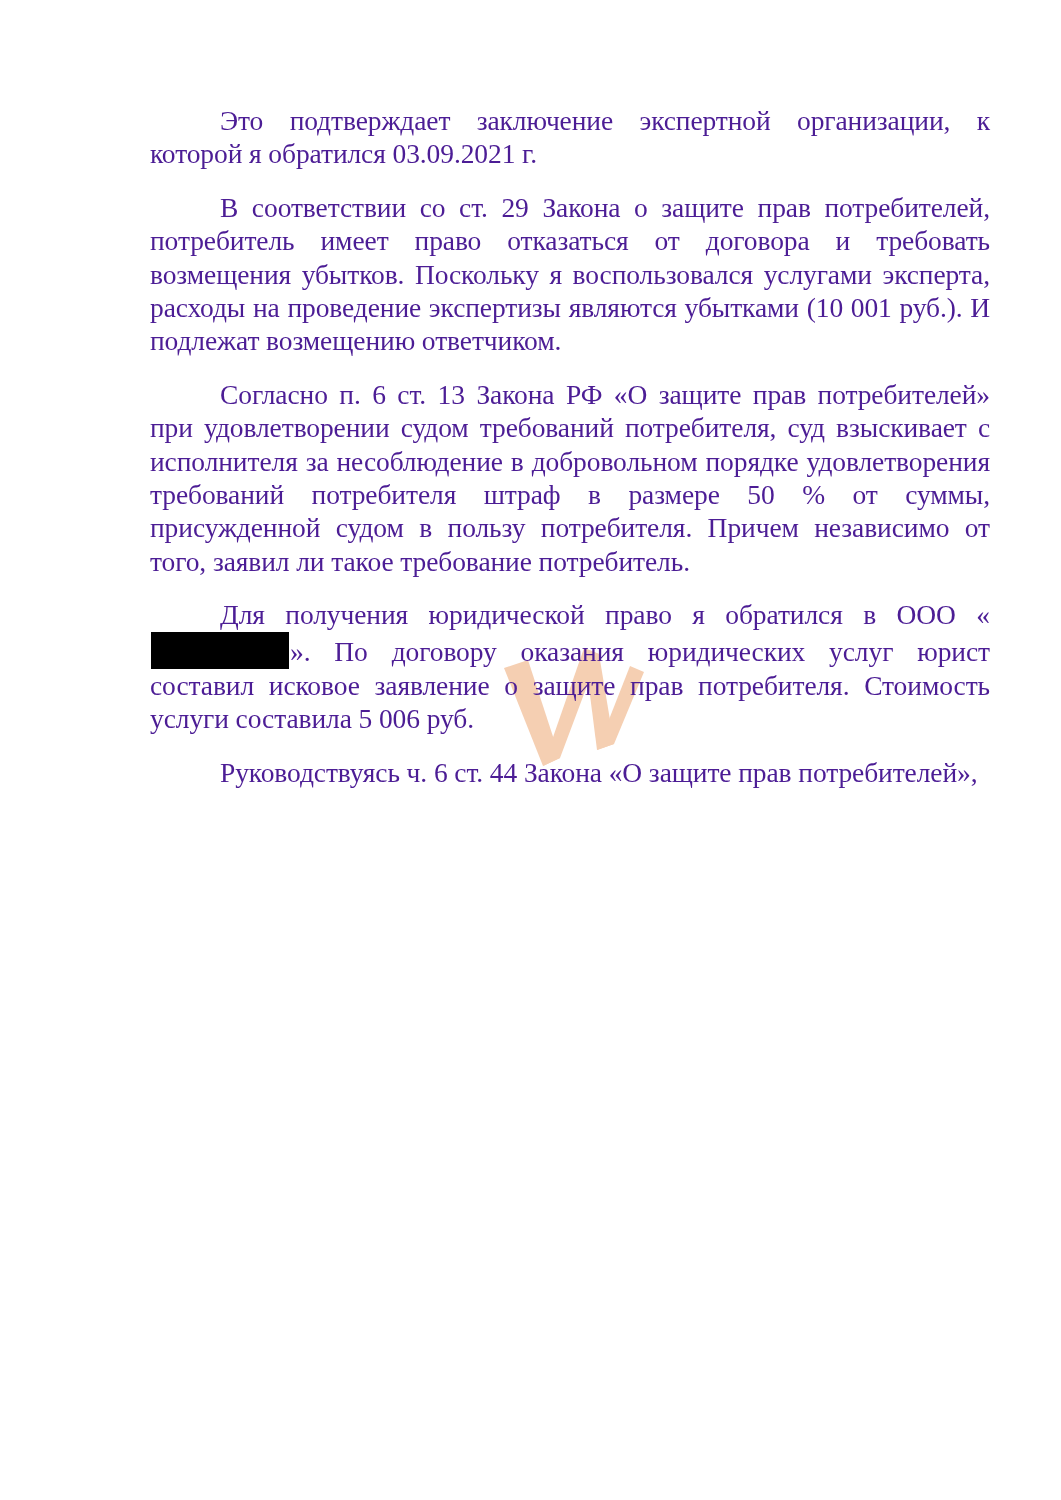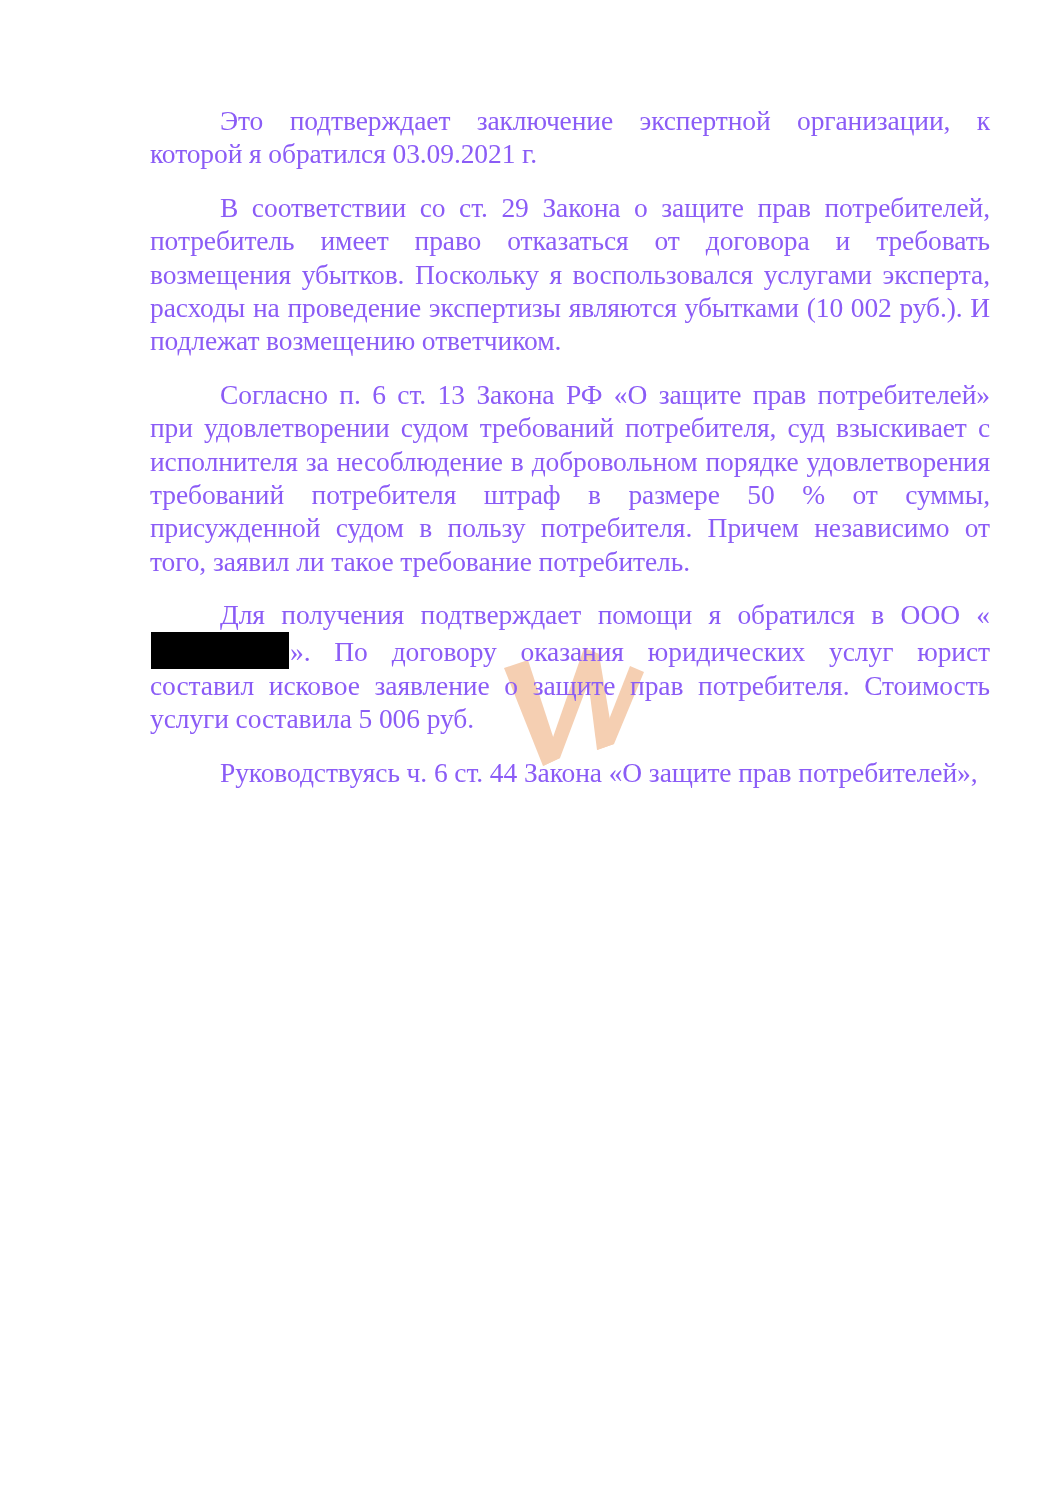--- a/index.html
+++ b/index.html
@@ -8,21 +8,21 @@
     background: #ffffff;
   }
 
   .page {
     position: relative;
     width: 1061px;
     height: 1236px;
     background: #ffffff;
     overflow: hidden;
     font-family: "Liberation Serif", "DejaVu Serif", serif;
-    color: #8b5cf6;
+    color: #4c1d95;
   }
 
   
   .watermark {
     position: absolute;
     left: 498px;
     top: 640px;
     width: 150px;
     height: 130px;
     pointer-events: none;
@@ -94,26 +94,26 @@
         <polygon points="86,8 101,14 116,104 99,110"></polygon>
         <polygon points="116,104 99,110 132,26 146,32"></polygon>
       </g>
     </svg>
   </div>
 
   <div class="doc-body">
 
     <p class="para">Это подтверждает заключение экспертной организации, к которой я обратился 03.09.2021 г.</p>
 
-    <p class="para">В соответствии со ст. 29 Закона о защите прав потребителей, потребитель имеет право отказаться от договора и требовать возмещения убытков. Поскольку я воспользовался услугами эксперта, расходы на проведение экспертизы являются убытками (10 002 руб.). И подлежат возмещению ответчиком.</p>
+    <p class="para">В соответствии со ст. 29 Закона о защите прав потребителей, потребитель имеет право отказаться от договора и требовать возмещения убытков. Поскольку я воспользовался услугами эксперта, расходы на проведение экспертизы являются убытками (10 001 руб.). И подлежат возмещению ответчиком.</p>
 
     <p class="para">Согласно п. 6 ст. 13 Закона РФ «О защите прав потребителей» при удовлетворении судом требований потребителя, суд взыскивает с исполнителя за несоблюдение в добровольном порядке удовлетворения требований потребителя штраф в размере 50 % от суммы, присужденной судом в пользу потребителя. Причем независимо от того, заявил ли такое требование потребитель.</p>
 
 
-    <p class="para"><span>Для получения подтверждает помощи я обратился в ООО «</span><span class="redaction"></span><span>». По договору оказания юридических услуг юрист составил исковое заявление о защите прав потребителя. Стоимость услуги составила 5 006 руб.</span></p>
+    <p class="para"><span>Для получения юридической право я обратился в ООО «</span><span class="redaction"></span><span>». По договору оказания юридических услуг юрист составил исковое заявление о защите прав потребителя. Стоимость услуги составила 5 006 руб.</span></p>
 
     <p class="para last">Руководствуясь ч. 6 ст. 44 Закона «О защите прав потребителей»,</p>
 
   </div>
 
   <div class="signature">
     <p class="sig-line">Юрист Судебная Александр Евгеньевич</p>
   </div>
 
 </div>

